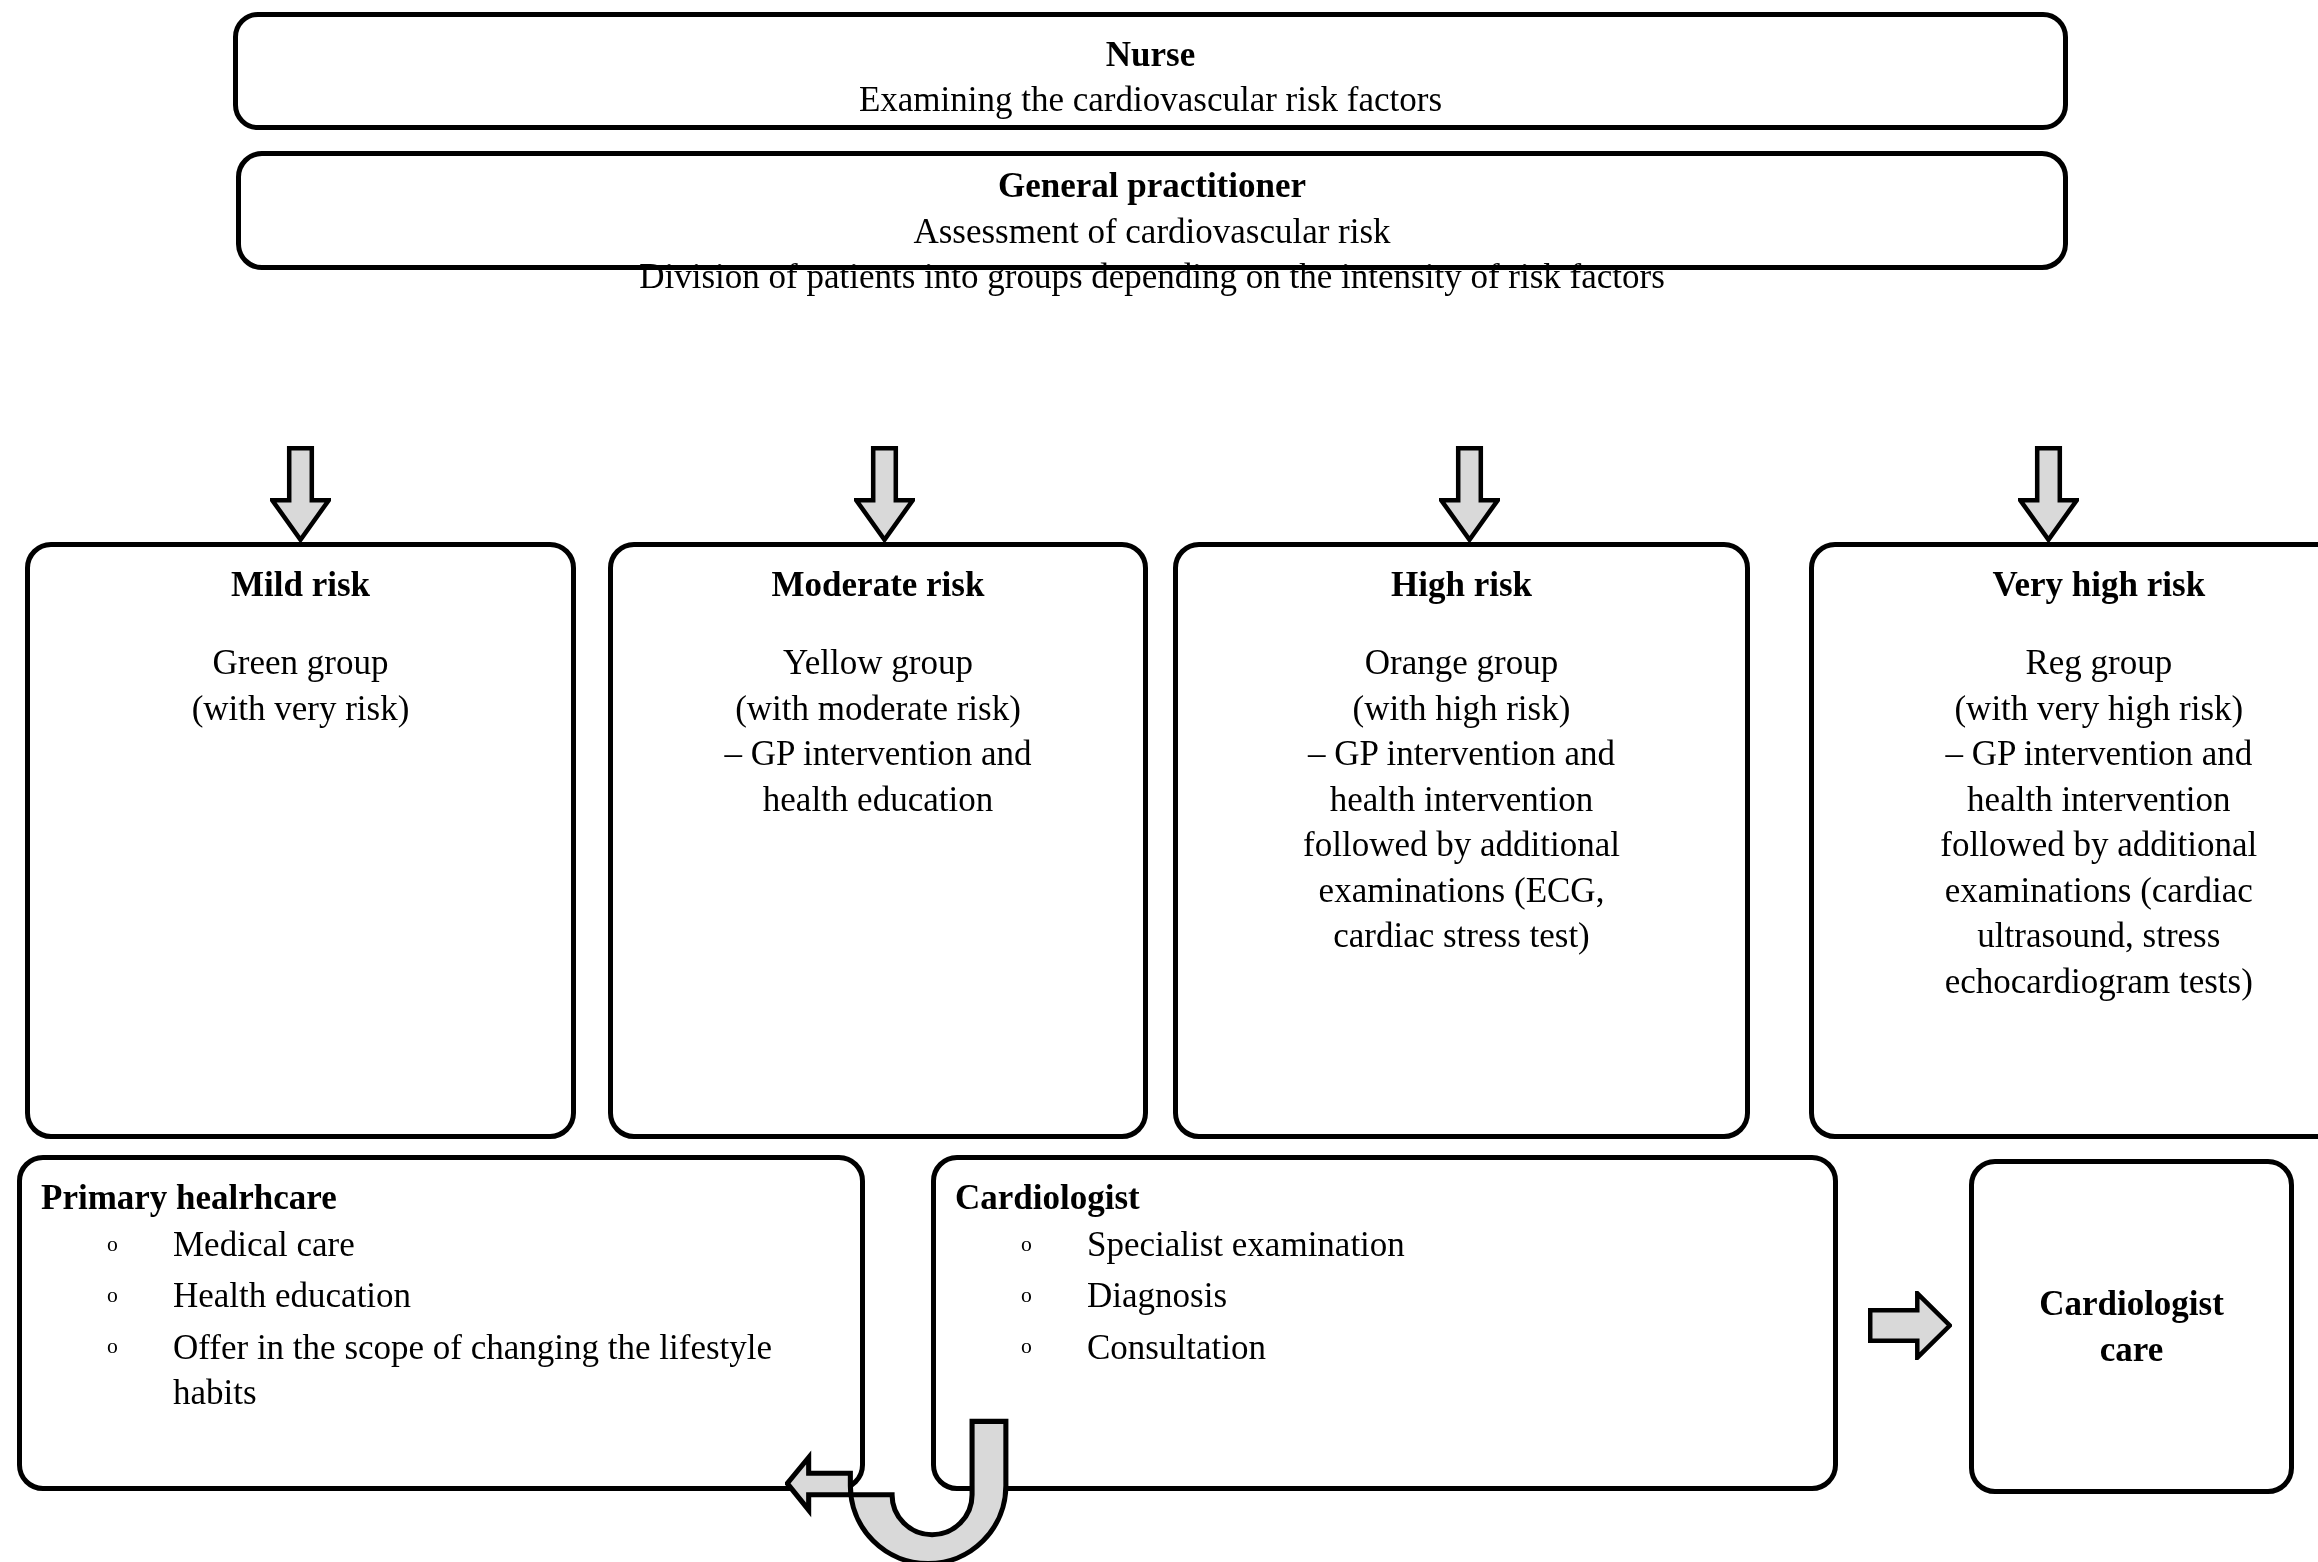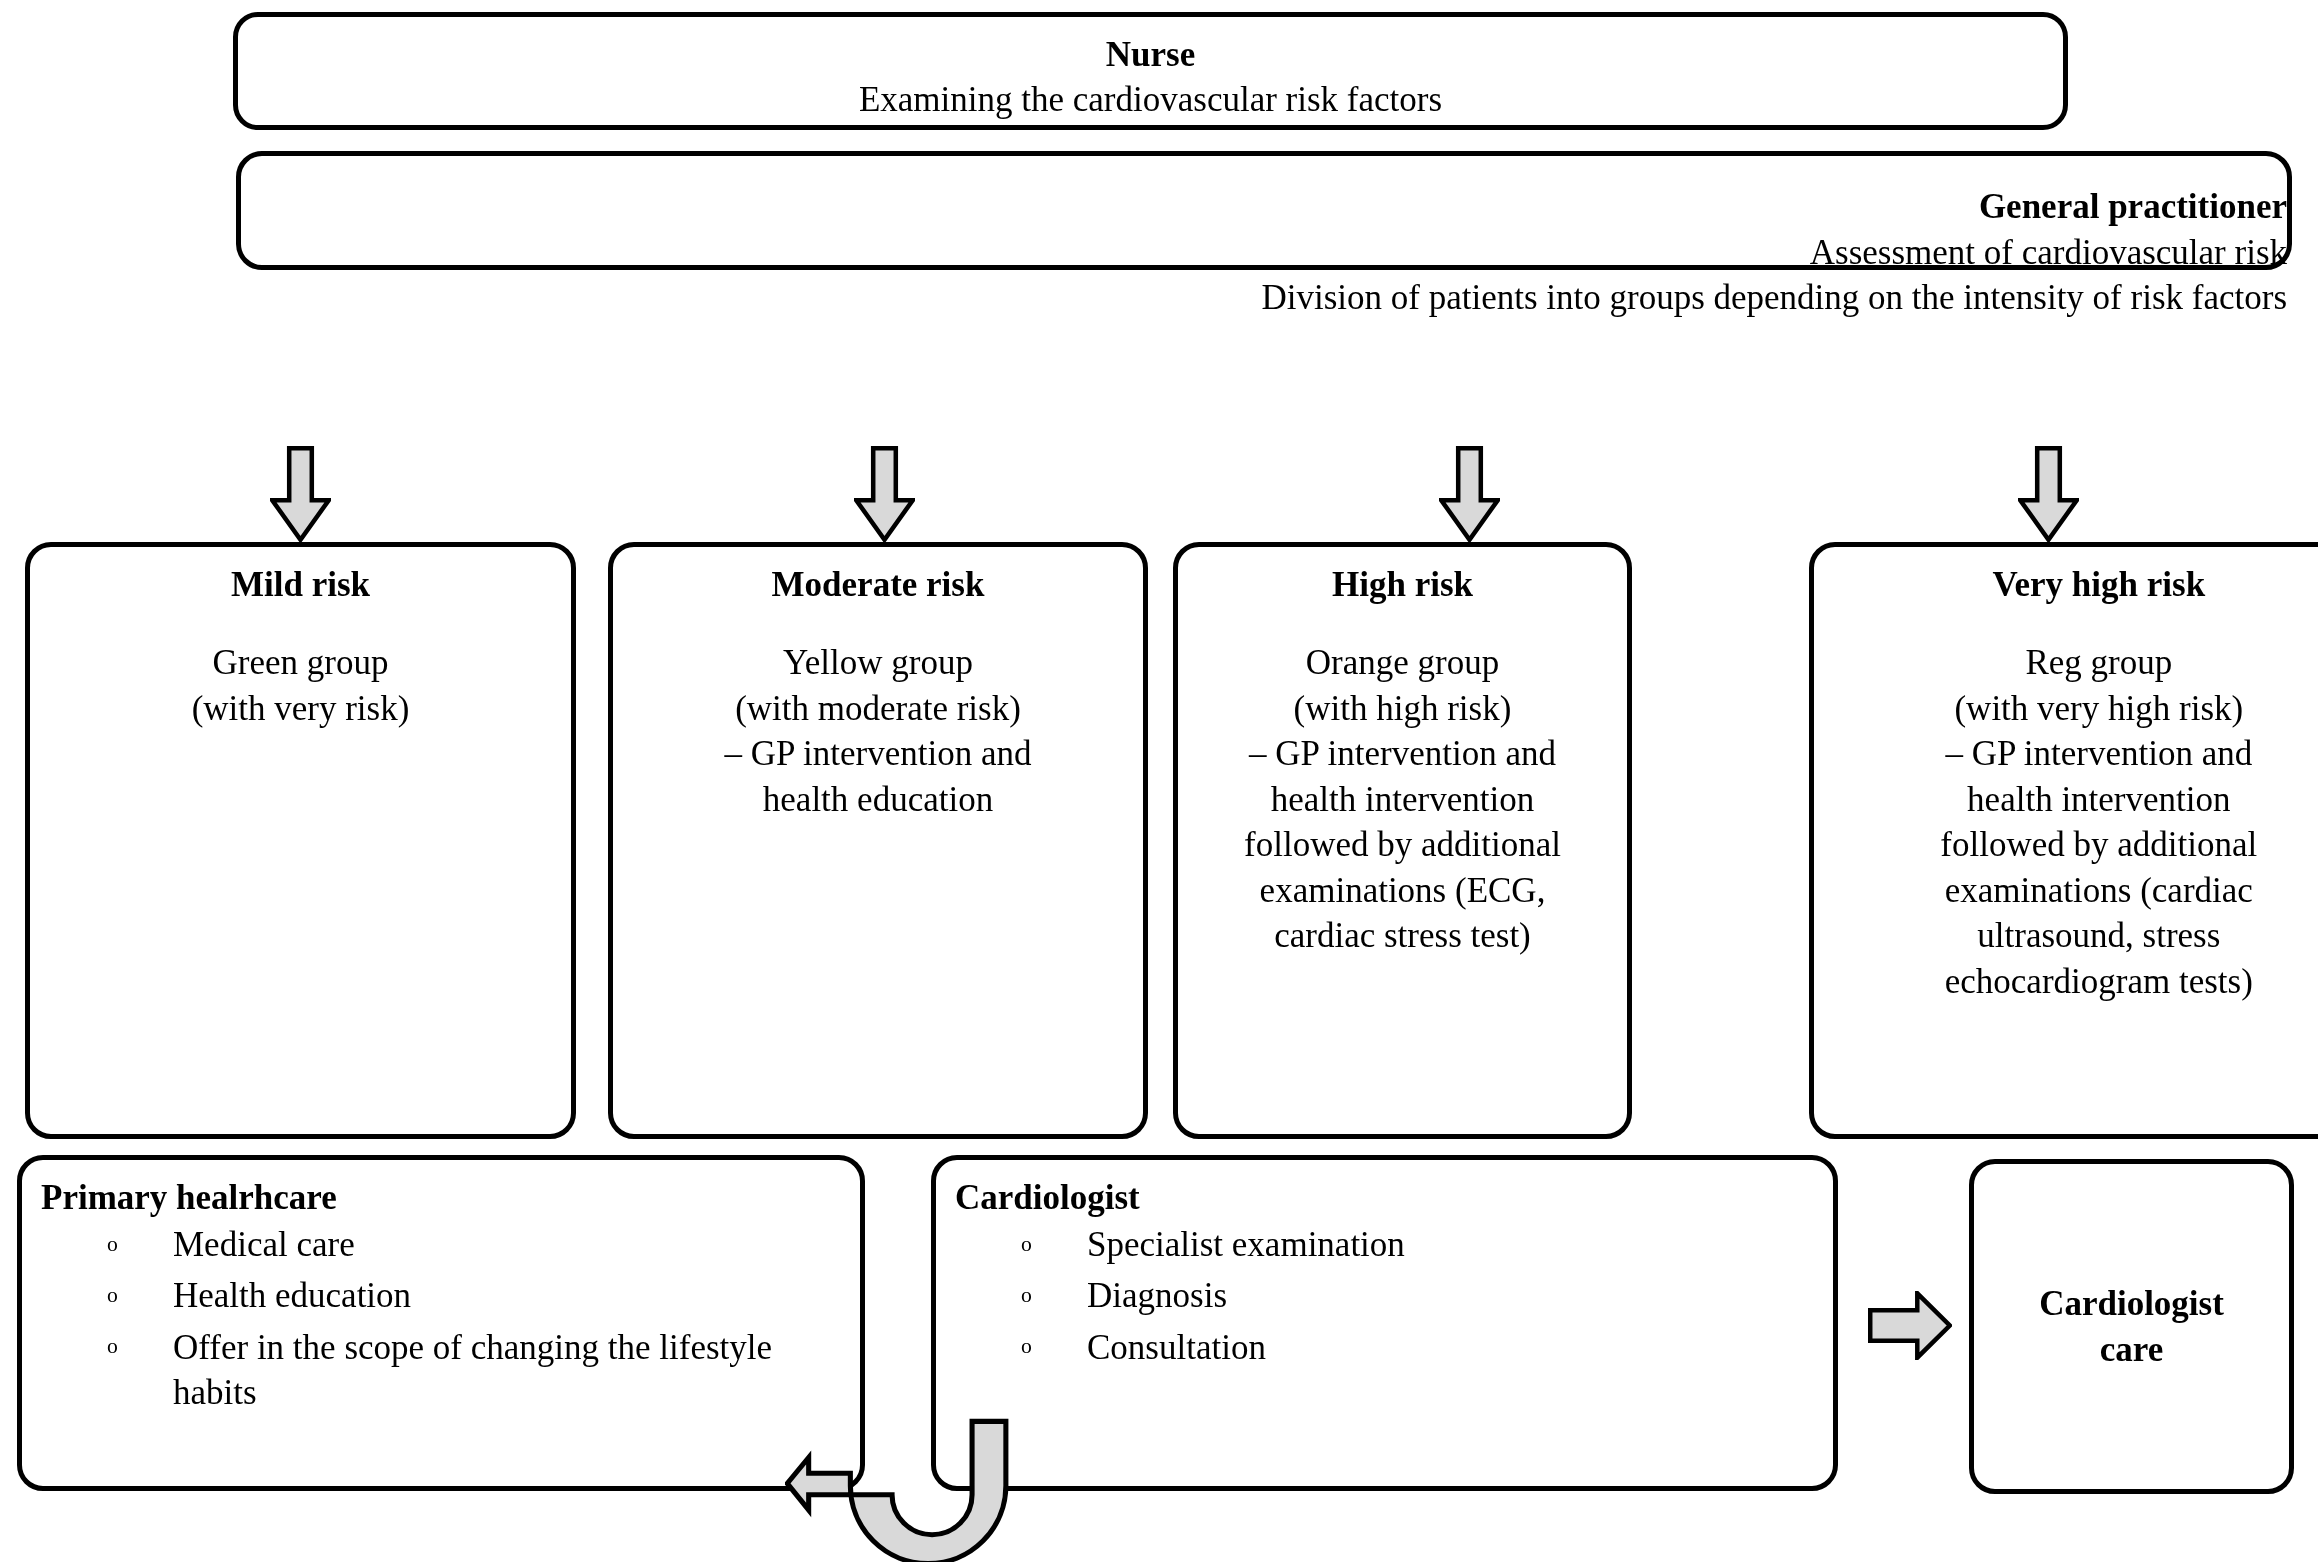--- a/index.html
+++ b/index.html
@@ -42,34 +42,33 @@
 
   
   #nurse-box {
     left: 233px; top: 12.4px;
     width: 1835px; height: 118px;
     padding-top: 14.6px;
     border-radius: 25px;
   }
   #gp-box {
     left: 236px; top: 151px;
-    width: 2056px; height: 119px;
-    padding-top: 28px;
-    text-align: right;
+    width: 1832px; height: 119px;
+    padding-top: 7px;
   }
 
   
   .risk-box {
     top: 542px;
     height: 597px;
     padding: 14.6px 12.4px 0 12.4px;
   }
   #risk-box-0 { left: 25px;   width: 551px; }
   #risk-box-1 { left: 608px; width: 540px; }
-  #risk-box-2 { left: 1173px; width: 459px; text-align: center; }
+  #risk-box-2 { left: 1173px; width: 577px; text-align: center; }
   #risk-box-3 { left: 1809px; width: 551px; padding-left: 41px; }
 
   .risk-box .title { margin-bottom: 0; }
 
   
   .bottom-box {
     top: 1155px;
     height: 336px;
     text-align: left;
     padding: 14.6px 17px 0 19px;

